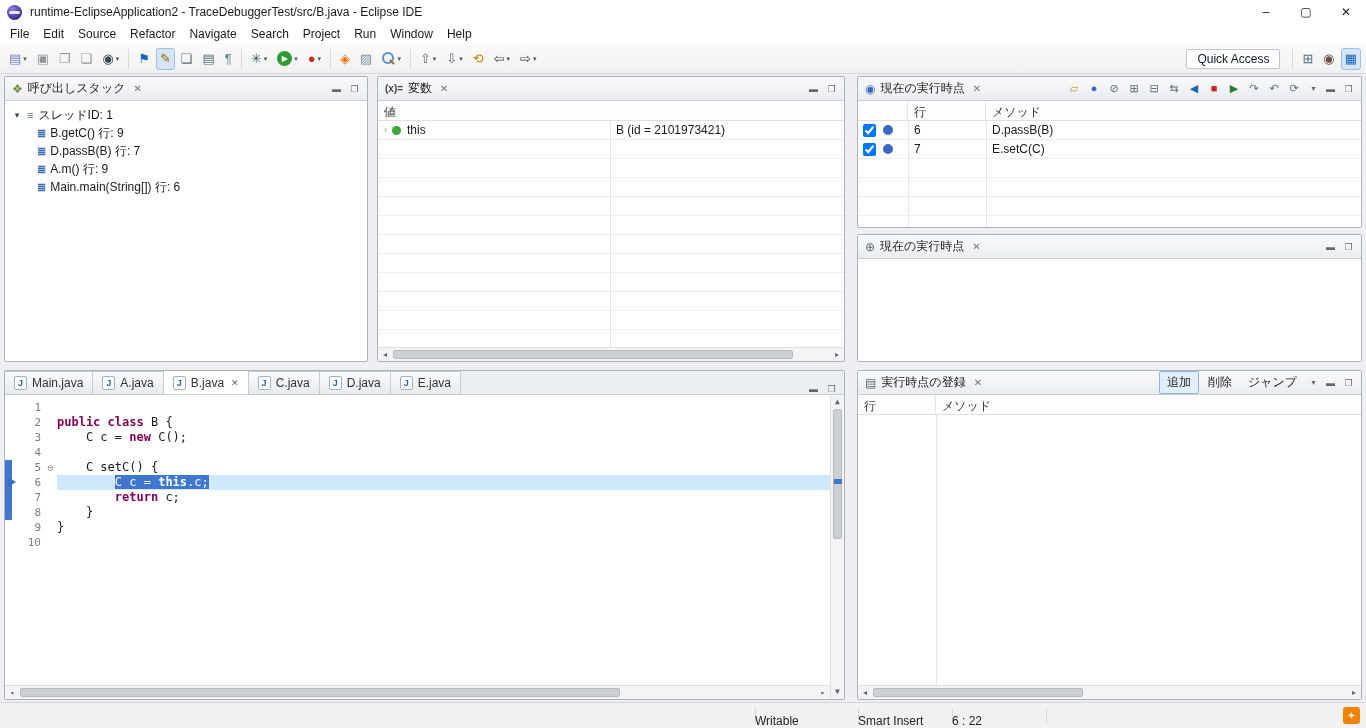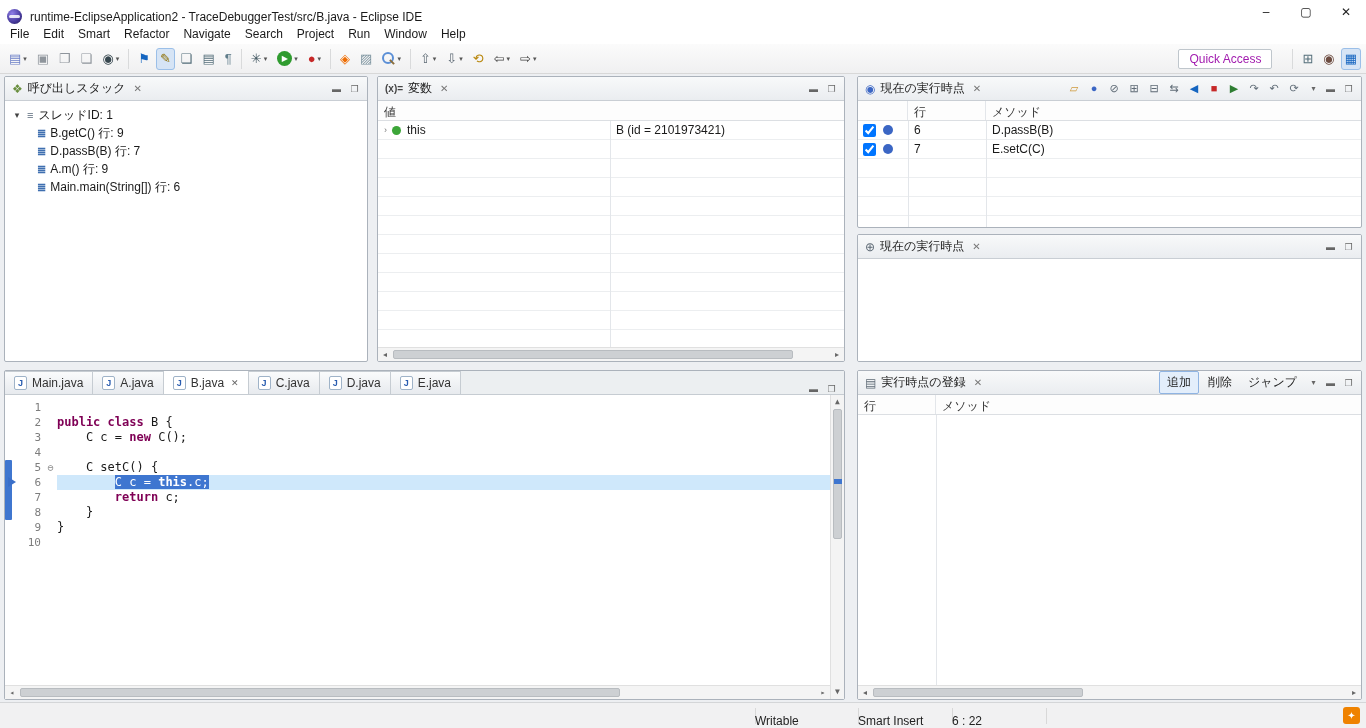--- a/index.html
+++ b/index.html
@@ -1,21 +1,21 @@
 <!DOCTYPE html>
 <html><head>
 <meta charset="utf-8">
 <style>
   *{box-sizing:border-box;margin:0;padding:0}
   html,body{width:1366px;height:728px;overflow:hidden}
   body{font-family:"Liberation Sans",sans-serif;font-size:12px;color:#1a1a1a;background:#fff}
   .app{position:relative;width:1366px;height:728px;background:#fff}
 
   
-  .titlebar{height:24px;display:flex;align-items:flex-end;background:#fff}
+  .titlebar{height:24px;display:flex;align-items:center;background:#fff}
   .logo{width:15px;height:15px;border-radius:50%;margin:0 8px 0 7px;background:radial-gradient(circle at 35% 30%,#8f7fe8,#46399b 60%,#241b52);position:relative;flex:0 0 auto}
   .logo::after{content:"";position:absolute;left:2px;right:2px;top:6px;height:3px;background:rgba(255,255,255,.85);border-radius:2px}
   .title{white-space:nowrap}
   .win-controls{margin-left:auto;display:flex;height:100%}
   .wbtn{width:40px;height:100%;display:flex;align-items:center;justify-content:center;font-size:12px;color:#222}
 
   
   .menubar{height:20px;display:flex;align-items:center;padding-left:3px;background:#fff}
   .menu-item{padding:2px 7px;cursor:default}
 
@@ -24,21 +24,21 @@
   .tb-btn{height:22px;display:inline-flex;align-items:center;justify-content:center;padding:0 3px;border:1px solid transparent;border-radius:3px;margin:0 1px}
   .tb-btn.pressed{background:#d6e4f5;border-color:#9bbfe8}
   .tb-glyph{font-size:13px;line-height:1}
   .tb-glyph.circled{width:15px;height:15px;border-radius:50%;display:inline-flex;align-items:center;justify-content:center;font-size:8px}
   .ic-search{width:13px;height:13px;position:relative;display:inline-block}
   .ic-search::before{content:"";position:absolute;width:8px;height:8px;border:2px solid #5b8fd6;border-radius:50%;left:0;top:0}
   .ic-search::after{content:"";position:absolute;width:6px;height:2px;background:#8a6d3b;transform:rotate(45deg);left:7px;top:9px}
   .tb-caret{font-size:7px;color:#555;margin-left:2px}
   .tb-sep{width:1px;height:20px;background:#d9dadb;margin:0 4px}
   .tb-right{margin-left:auto;display:flex;align-items:center}
-  .quick-access{border:1px solid #bfc6cc;background:#fff;color:#a21caf;padding:2px 10px;border-radius:2px;margin-right:16px}
+  .quick-access{border:1px solid #bfc6cc;background:#fff;color:#0f172a;padding:2px 10px;border-radius:2px;margin-right:8px}
 
   
   .workspace{position:absolute;left:0;top:74px;width:1366px;height:628px;background:#edeff2}
   .panel{position:absolute;background:#fff;border:1px solid #abb2bb;border-radius:2px;overflow:hidden}
   .phead{height:24px;display:flex;align-items:center;background:linear-gradient(#f8f9fa,#eaedf0);border-bottom:1px solid #c9ced4}
   .ptab{display:flex;align-items:center;gap:5px;padding:0 7px;height:100%}
   .picon{font-size:12px;line-height:1}
   .icon-cs{color:#6a8f3f}.icon-var{font-size:10px;color:#444;font-weight:bold}.icon-bp{color:#3b66c4}.icon-cur{color:#5f6b76}.icon-reg{color:#5f6b76}
   .ptitle{color:#222;white-space:nowrap}
   .pclose{color:#777;font-size:10px;margin-left:3px}
@@ -118,21 +118,21 @@
     <span class="win-controls">
       <span class="wbtn">–</span>
       <span class="wbtn">▢</span>
       <span class="wbtn">✕</span>
     </span>
   </header>
 
   <nav class="menubar" id="menubar">
       <span class="menu-item">File</span>
       <span class="menu-item">Edit</span>
-      <span class="menu-item">Smart</span>
+      <span class="menu-item">Source</span>
       <span class="menu-item">Refactor</span>
       <span class="menu-item">Navigate</span>
       <span class="menu-item">Search</span>
       <span class="menu-item">Project</span>
       <span class="menu-item">Run</span>
       <span class="menu-item">Window</span>
       <span class="menu-item">Help</span>
     </nav>
 
   <div class="toolbar">

